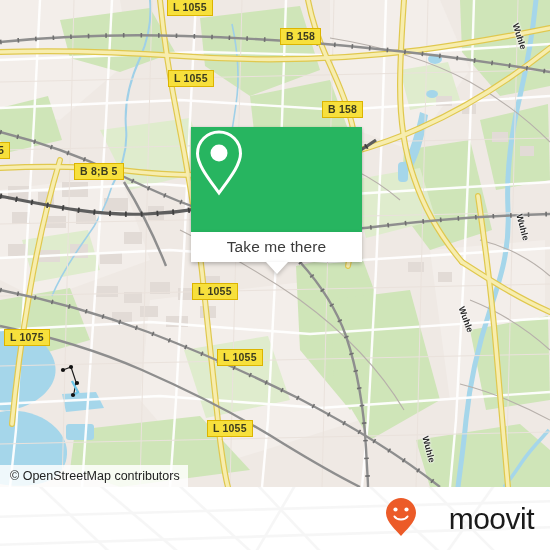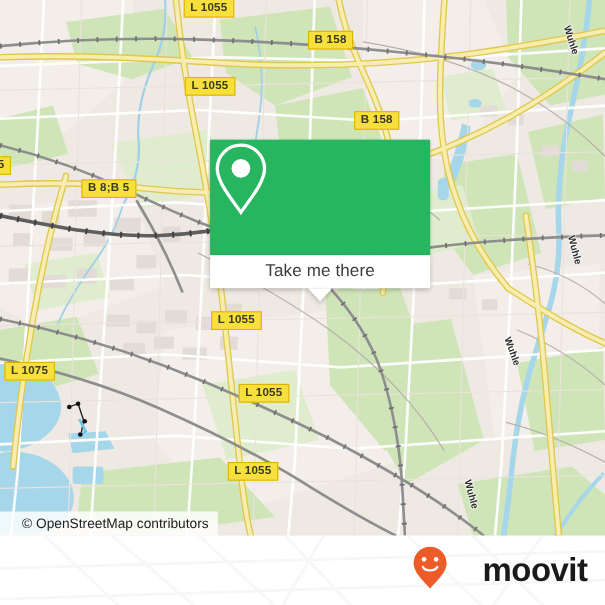--- a/index.html
+++ b/index.html
@@ -39,28 +39,28 @@
     font-weight:bold;
     color:#2b2b2b;
     white-space:nowrap;
     text-shadow:0 0 2px #fff,0 0 2px #fff,0 0 3px #fff;
   }
 
   
   #osm-attrib{
     position:absolute;left:0;top:465px;
     height:22px;line-height:22px;
-    padding:0 8px 0 20px;
+    padding:0 8px 0 10px;
     background:rgba(255,255,255,.82);
     font-size:12.5px;color:#222;
     white-space:nowrap;
   }
 
   
-  #popup{position:absolute;left:191px;top:127px;width:200px;}
+  #popup{position:absolute;left:191px;top:127px;width:171px;}
   #popup-body{
     height:105px;background:#27b560;
     display:flex;align-items:center;justify-content:center;
     box-shadow:0 1px 3px rgba(0,0,0,.28);
   }
   #popup-foot{
     position:relative;height:30px;background:#fff;
     display:flex;align-items:center;justify-content:center;
     box-shadow:0 2px 4px rgba(0,0,0,.25);
   }
@@ -82,21 +82,21 @@
   #bottom-watermark{position:absolute;left:0;top:0;opacity:.55;}
   #place-title{
     position:absolute;left:21px;top:0;height:63px;line-height:63px;
     font-size:17px;color:#2f2f2f;white-space:nowrap;
   }
   #brand{
     position:absolute;right:16px;top:0;height:63px;
     display:flex;align-items:center;gap:2px;
   }
   #brand-word{
-    font-size:30px;font-weight:bold;color:#1a1a1a;letter-spacing:-.5px;
+    font-size:30px;font-weight:normal;color:#1a1a1a;letter-spacing:-.5px;
     line-height:30px;
     margin-left:30px;
   }
 </style>
 </head>
 <body>
 
 <div id="root">
 
   <div id="map">

